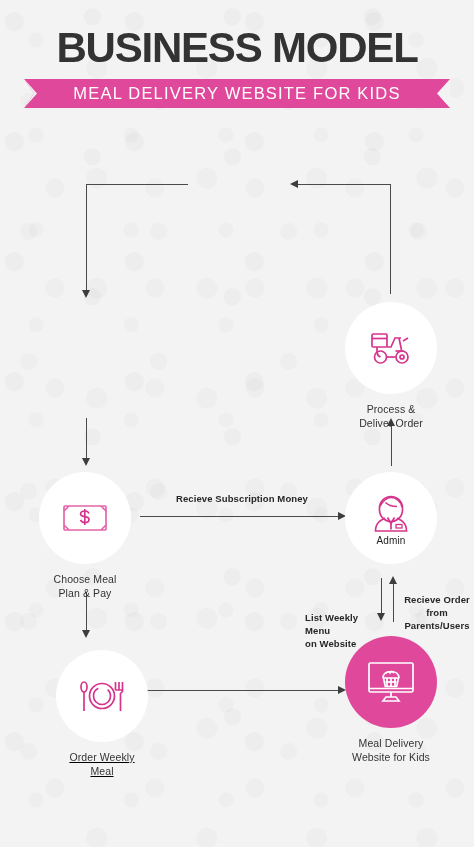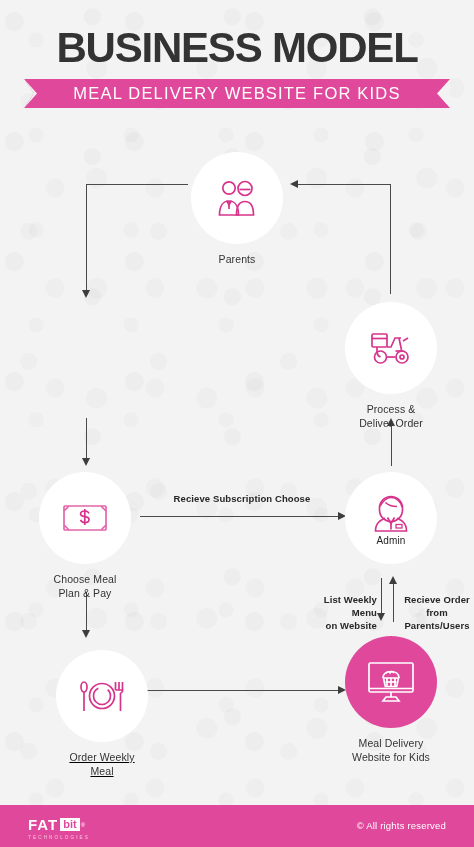--- a/index.html
+++ b/index.html
@@ -135,64 +135,50 @@
   <div class="arw down" style="left:81.5px; top:290px;"></div>
 
   <div class="ln v" style="left:390px; top:184px; height:110px;"></div>
   <div class="ln h" style="left:297px; top:184px; width:93px;"></div>
   <div class="arw left" style="left:290px; top:179.5px;"></div>
 
   <div class="ln v" style="left:86px; top:418px; height:42px;"></div>
   <div class="arw down" style="left:81.5px; top:458px;"></div>
 
   <div class="edge-label" style="left:162px; top:492px; width:160px; text-align:center;">
-    <span>Recieve Subscription Choose</span>
+    <span>Recieve Subscription Money</span>
   </div>
   <div class="ln h" style="left:140px; top:516px; width:200px;"></div>
   <div class="arw right" style="left:338px; top:511.5px;"></div>
 
   <div class="ln v" style="left:391px; top:424px; height:42px;"></div>
   <div class="arw up" style="left:386.5px; top:418px;"></div>
 
   <div class="ln v" style="left:86px; top:592px; height:42px;"></div>
   <div class="arw down" style="left:81.5px; top:630px;"></div>
 
-  <div class="edge-label" style="left:305px; top:580px; width:72px; text-align:right; white-space:pre-line;">
+  <div class="edge-label" style="left:305px; top:598px; width:72px; text-align:left; white-space:pre-line;">
     <span>List Weekly
 Menu
 on Website</span>
   </div>
   <div class="ln v" style="left:381px; top:578px; height:38px;"></div>
   <div class="arw down" style="left:376.5px; top:613px;"></div>
 
   <div class="ln v" style="left:393px; top:582px; height:40px;"></div>
   <div class="arw up" style="left:388.5px; top:576px;"></div>
   <div class="edge-label" style="left:400px; top:580px; width:74px; text-align:center; white-space:pre-line;">
     <span>Recieve Order
 from
 Parents/Users</span>
   </div>
 
   <div class="ln h" style="left:140px; top:690px; width:200px;"></div>
   <div class="arw right" style="left:338px; top:685.5px;"></div>
 
-  <div class="node" id="node-parents">
-    <div class="bubble">
-      <svg width="46" height="40" viewBox="0 0 46 40" fill="none" stroke="#d6348c" stroke-width="1.7">
-        <circle cx="15" cy="10" r="6.2"></circle>
-        <path d="M5.5 37 C5.5 27.5 9.5 23 15 23 C20.5 23 24.5 27.5 24.5 37 Z"></path>
-        <path d="M15 23 L15 31"></path>
-        <path d="M12.6 22.6 L15 27 L17.4 22.6"></path>
-        <path d="M24 10.5 a7 7 0 0 1 14 0 a7 7 0 0 1 -14 0"></path>
-        <path d="M25.5 11.5 h11"></path>
-        <path d="M22.5 37 C22.5 27.5 26 23.5 31 23.5 C36 23.5 39.5 27.5 39.5 37 Z"></path>
-      </svg>
-    </div>
-    <div class="caption">Parents</div>
-  </div>
 
 
   <div class="node" id="node-deliver">
     <div class="bubble">
       <svg width="50" height="40" viewBox="0 0 50 40" fill="none" stroke="#d6348c" stroke-width="1.7">
         <rect x="6" y="6" width="15" height="13" rx="1.2"></rect>
         <path d="M6 10.5 h15"></path>
         <path d="M21 19 h4 l4 -9 h6"></path>
         <path d="M33 10 l2.5 12"></path>
         <circle cx="14.5" cy="29" r="6"></circle>
@@ -264,25 +250,14 @@
         <path d="M20.5 23 h11"></path>
         <path d="M22 19 v8 M26 19 v8 M30 19 v8"></path>
         <path d="M18 19 c0 -4 3.5 -6.5 8 -6.5 c4.5 0 8 2.5 8 6.5"></path>
         <path d="M21 14.5 c1 -2.2 3 -2.2 4 -0.6 c1 -1.8 3 -1.8 4 0.2"></path>
       </svg>
     </div>
     <div class="caption" style="white-space:pre-line;">Meal Delivery
 Website for Kids</div>
   </div>
 
-  <div class="footer">
-    <div class="logo">
-      <div class="logo-main">
-        <span class="logo-fat">FAT</span>
-        <span class="logo-bit">bit</span>
-        <span class="logo-tm">®</span>
-      </div>
-      <div class="logo-sub">TECHNOLOGIES</div>
-    </div>
-    <div class="copyright">© All rights reserved</div>
-  </div>
 
 </div>
 
 </body></html>

